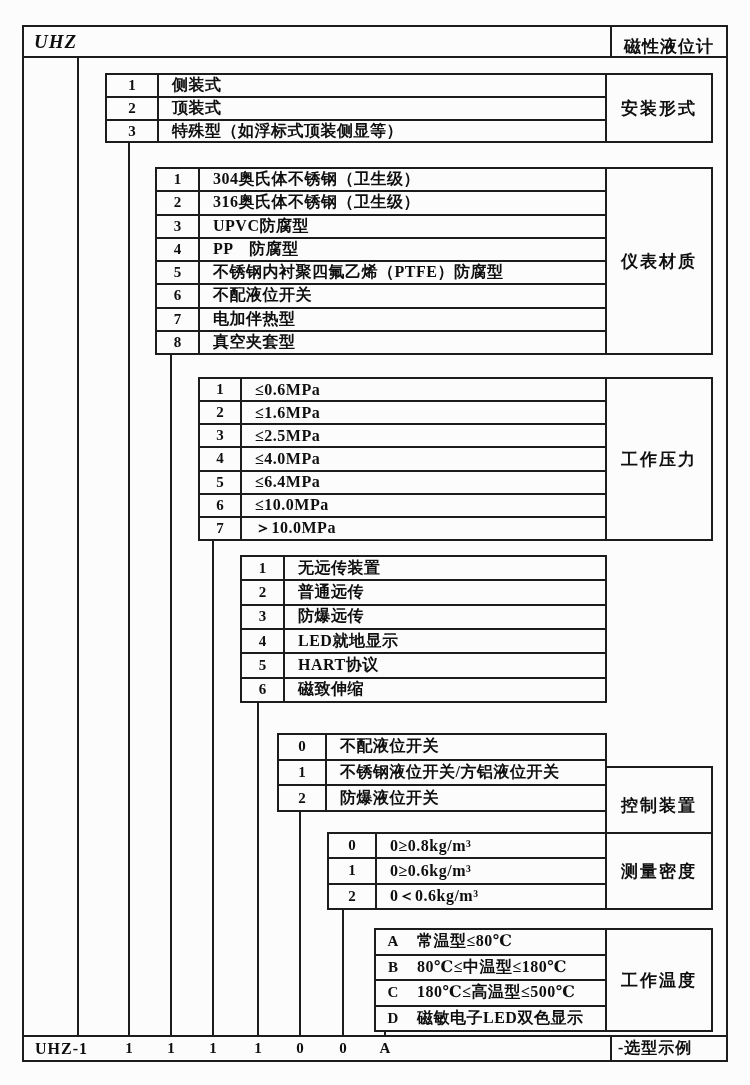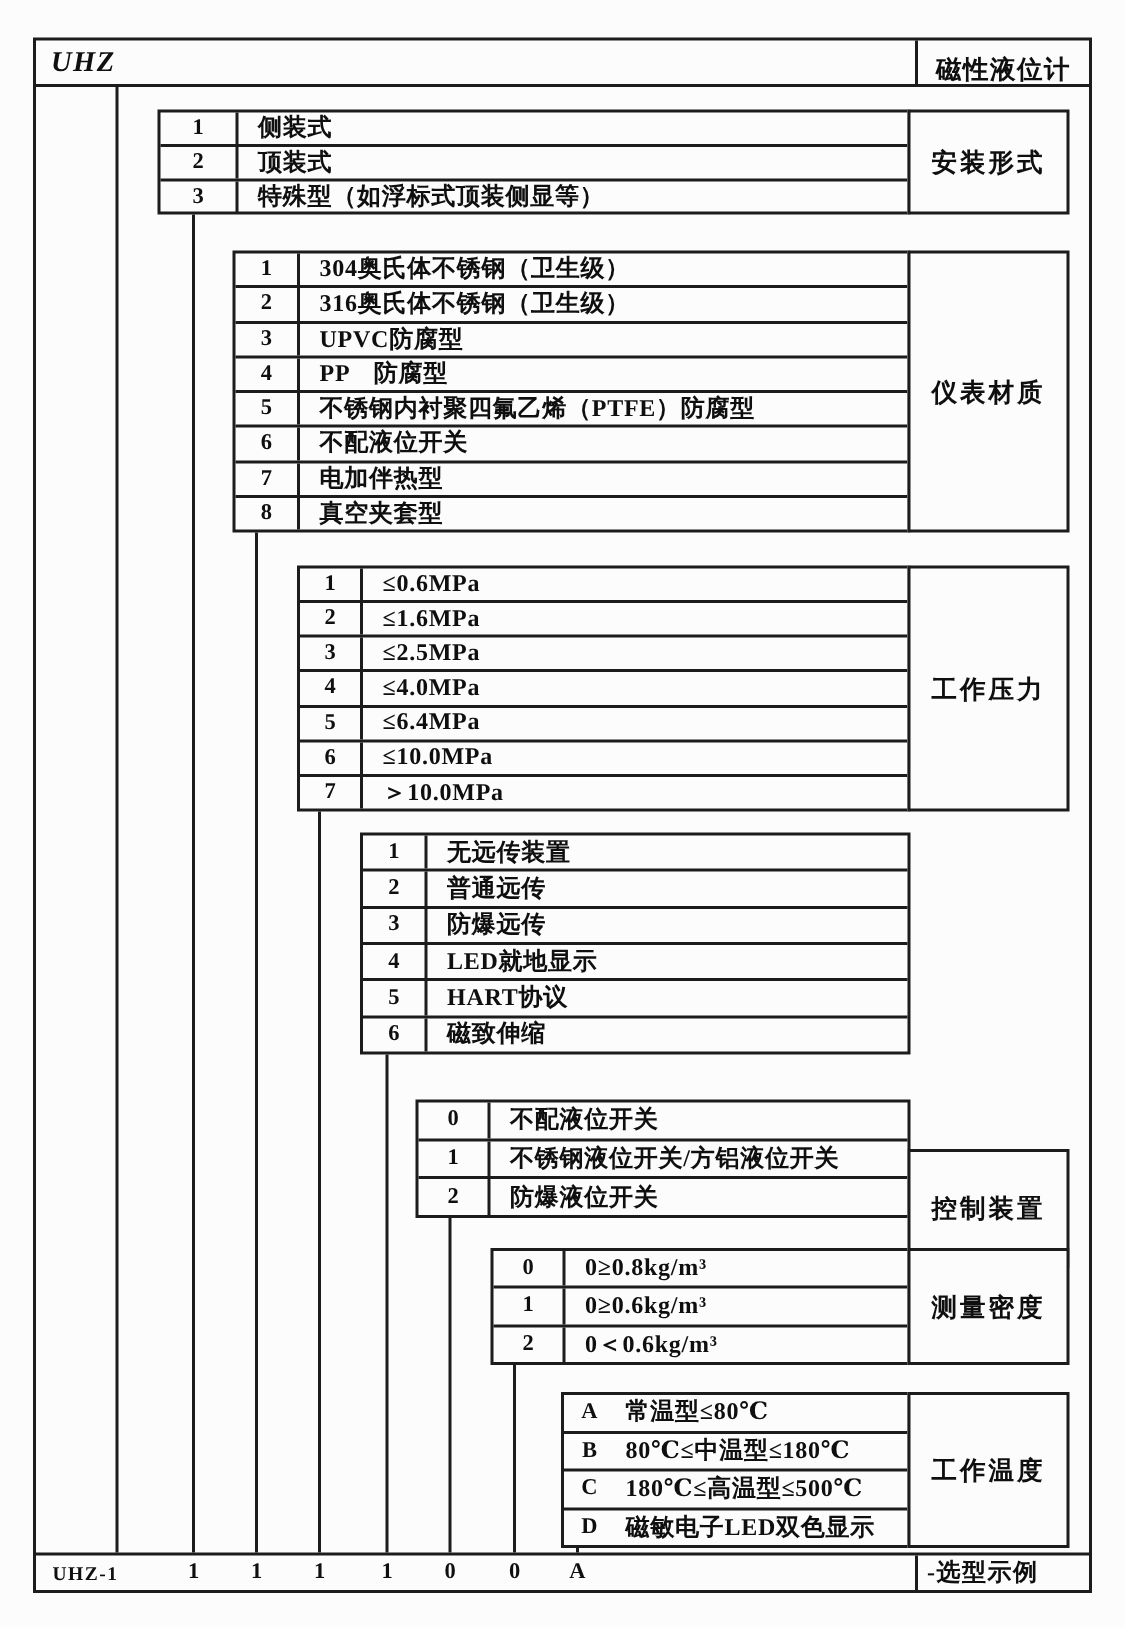--- a/index.html
+++ b/index.html
@@ -61,21 +61,21 @@
     font-size: 17px; letter-spacing: 2px;
     background: #fcfcfc;
   }
   
   #bottombar {
     left: 24px; top: 1035px; width: 702px; height: 25px;
     border-top: 2px solid #1c1c1c;
   }
   #example-code {
     position: absolute; left: 11px; top: 0; height: 23px;
-    line-height: 23px; font-size: 13px; letter-spacing: 1px;
+    line-height: 23px; font-size: 16px; letter-spacing: 1px;
   }
   .example-digit {
     position: absolute; top: 0; height: 23px; line-height: 23px;
     font-size: 15px; transform: translateX(-50%);
   }
   #example-note-cell {
     position: absolute; left: 586px; top: 0; width: 116px; height: 23px;
     border-left: 2px solid #1c1c1c;
     display: flex; align-items: center;
     padding-left: 6px; font-size: 16px; letter-spacing: 1px;

